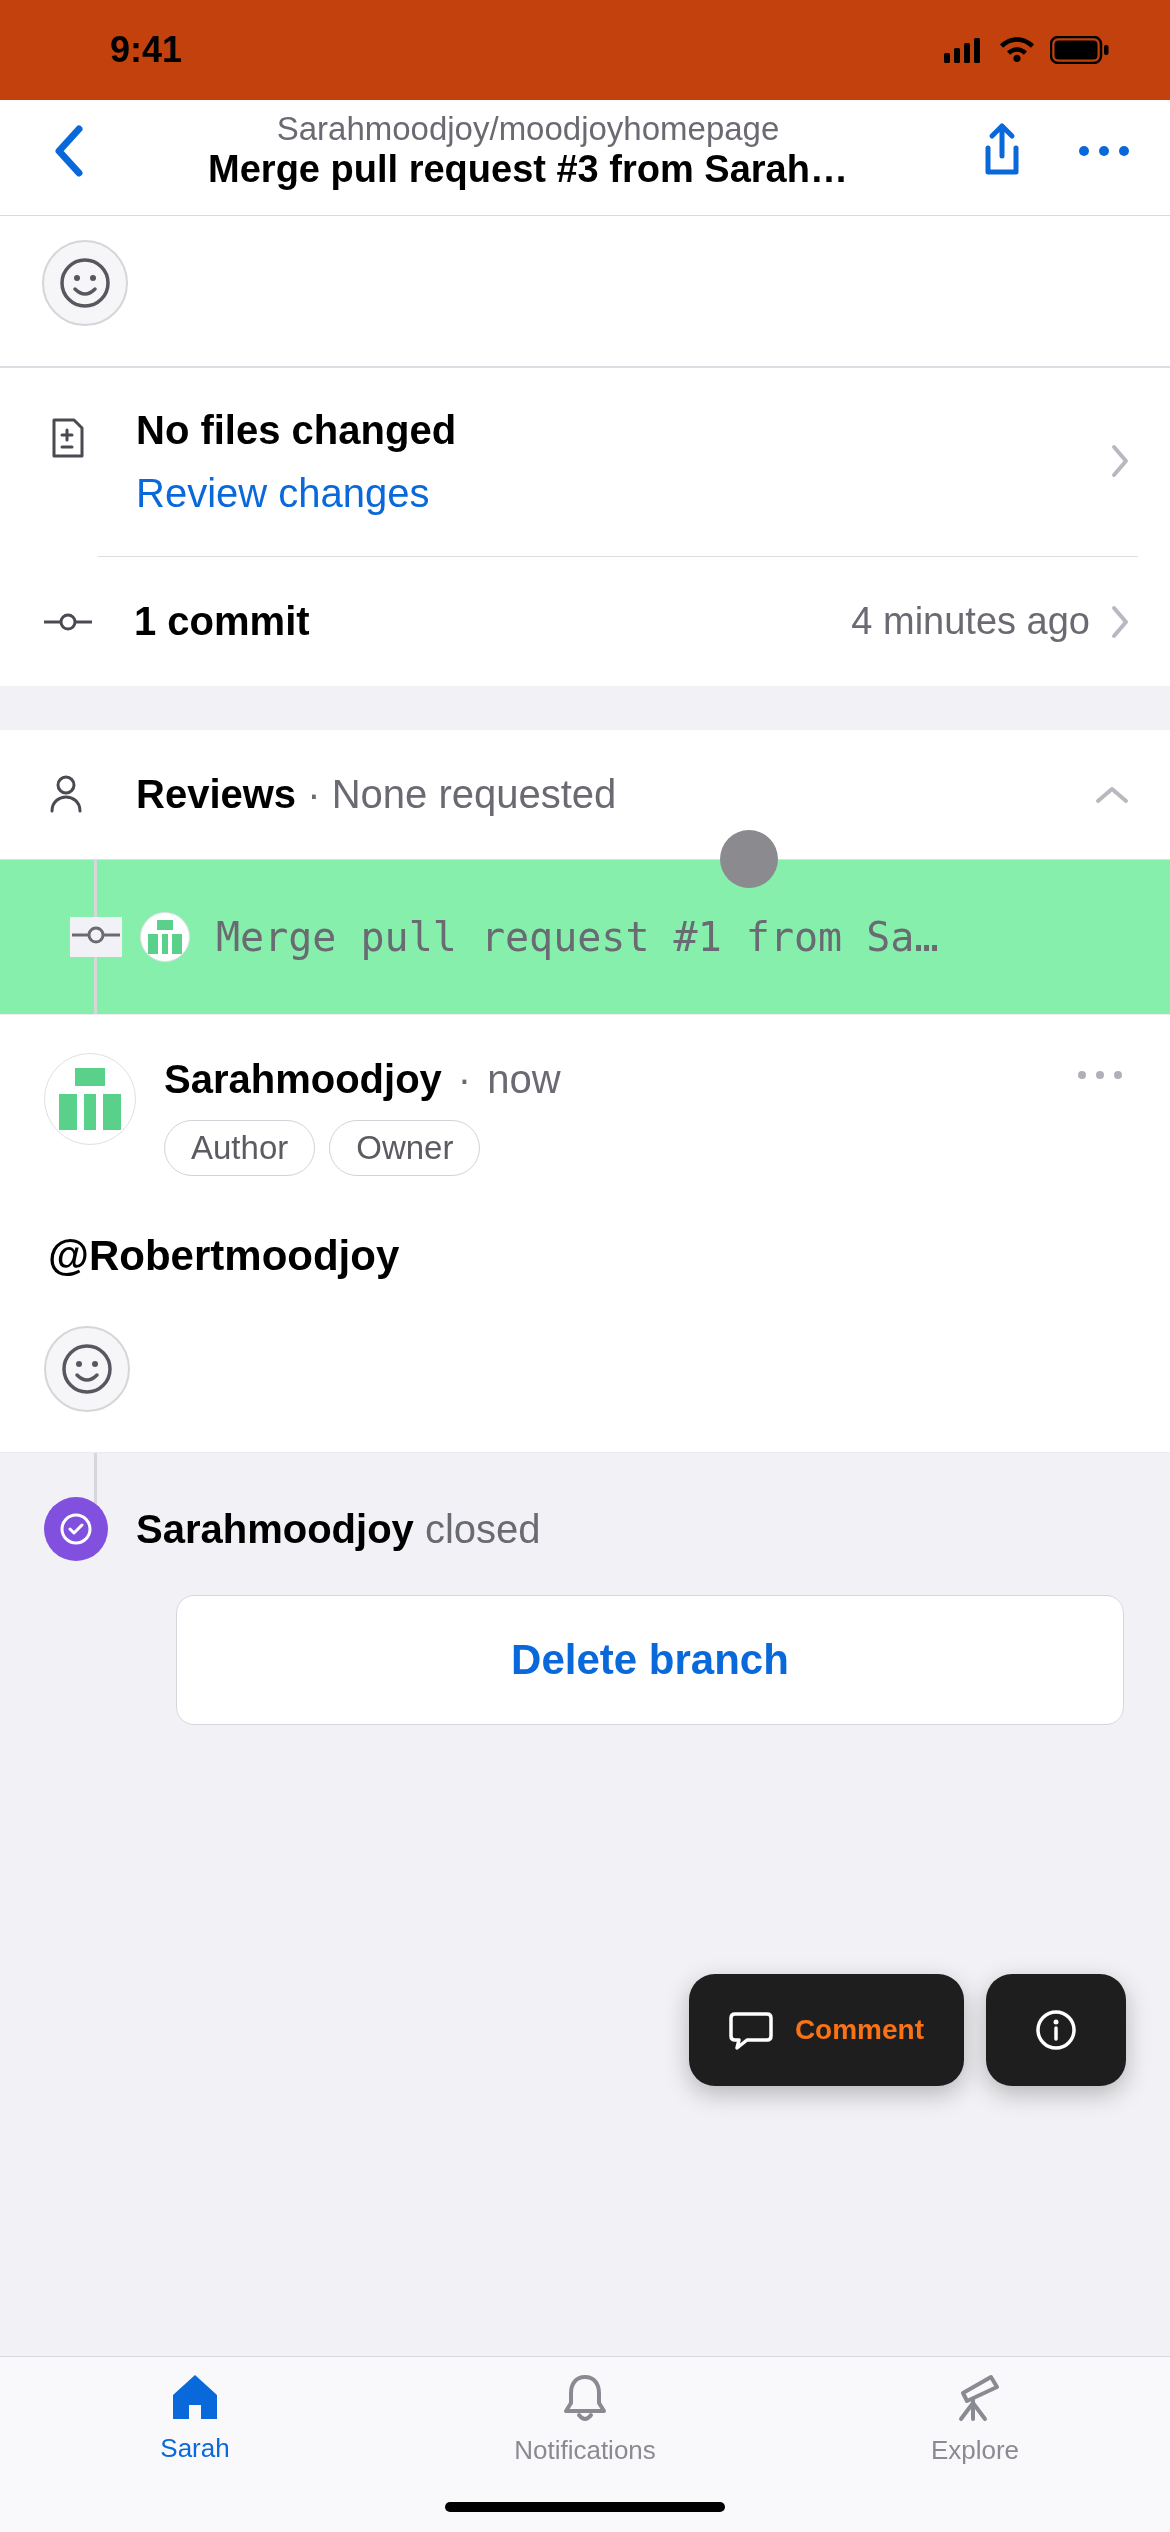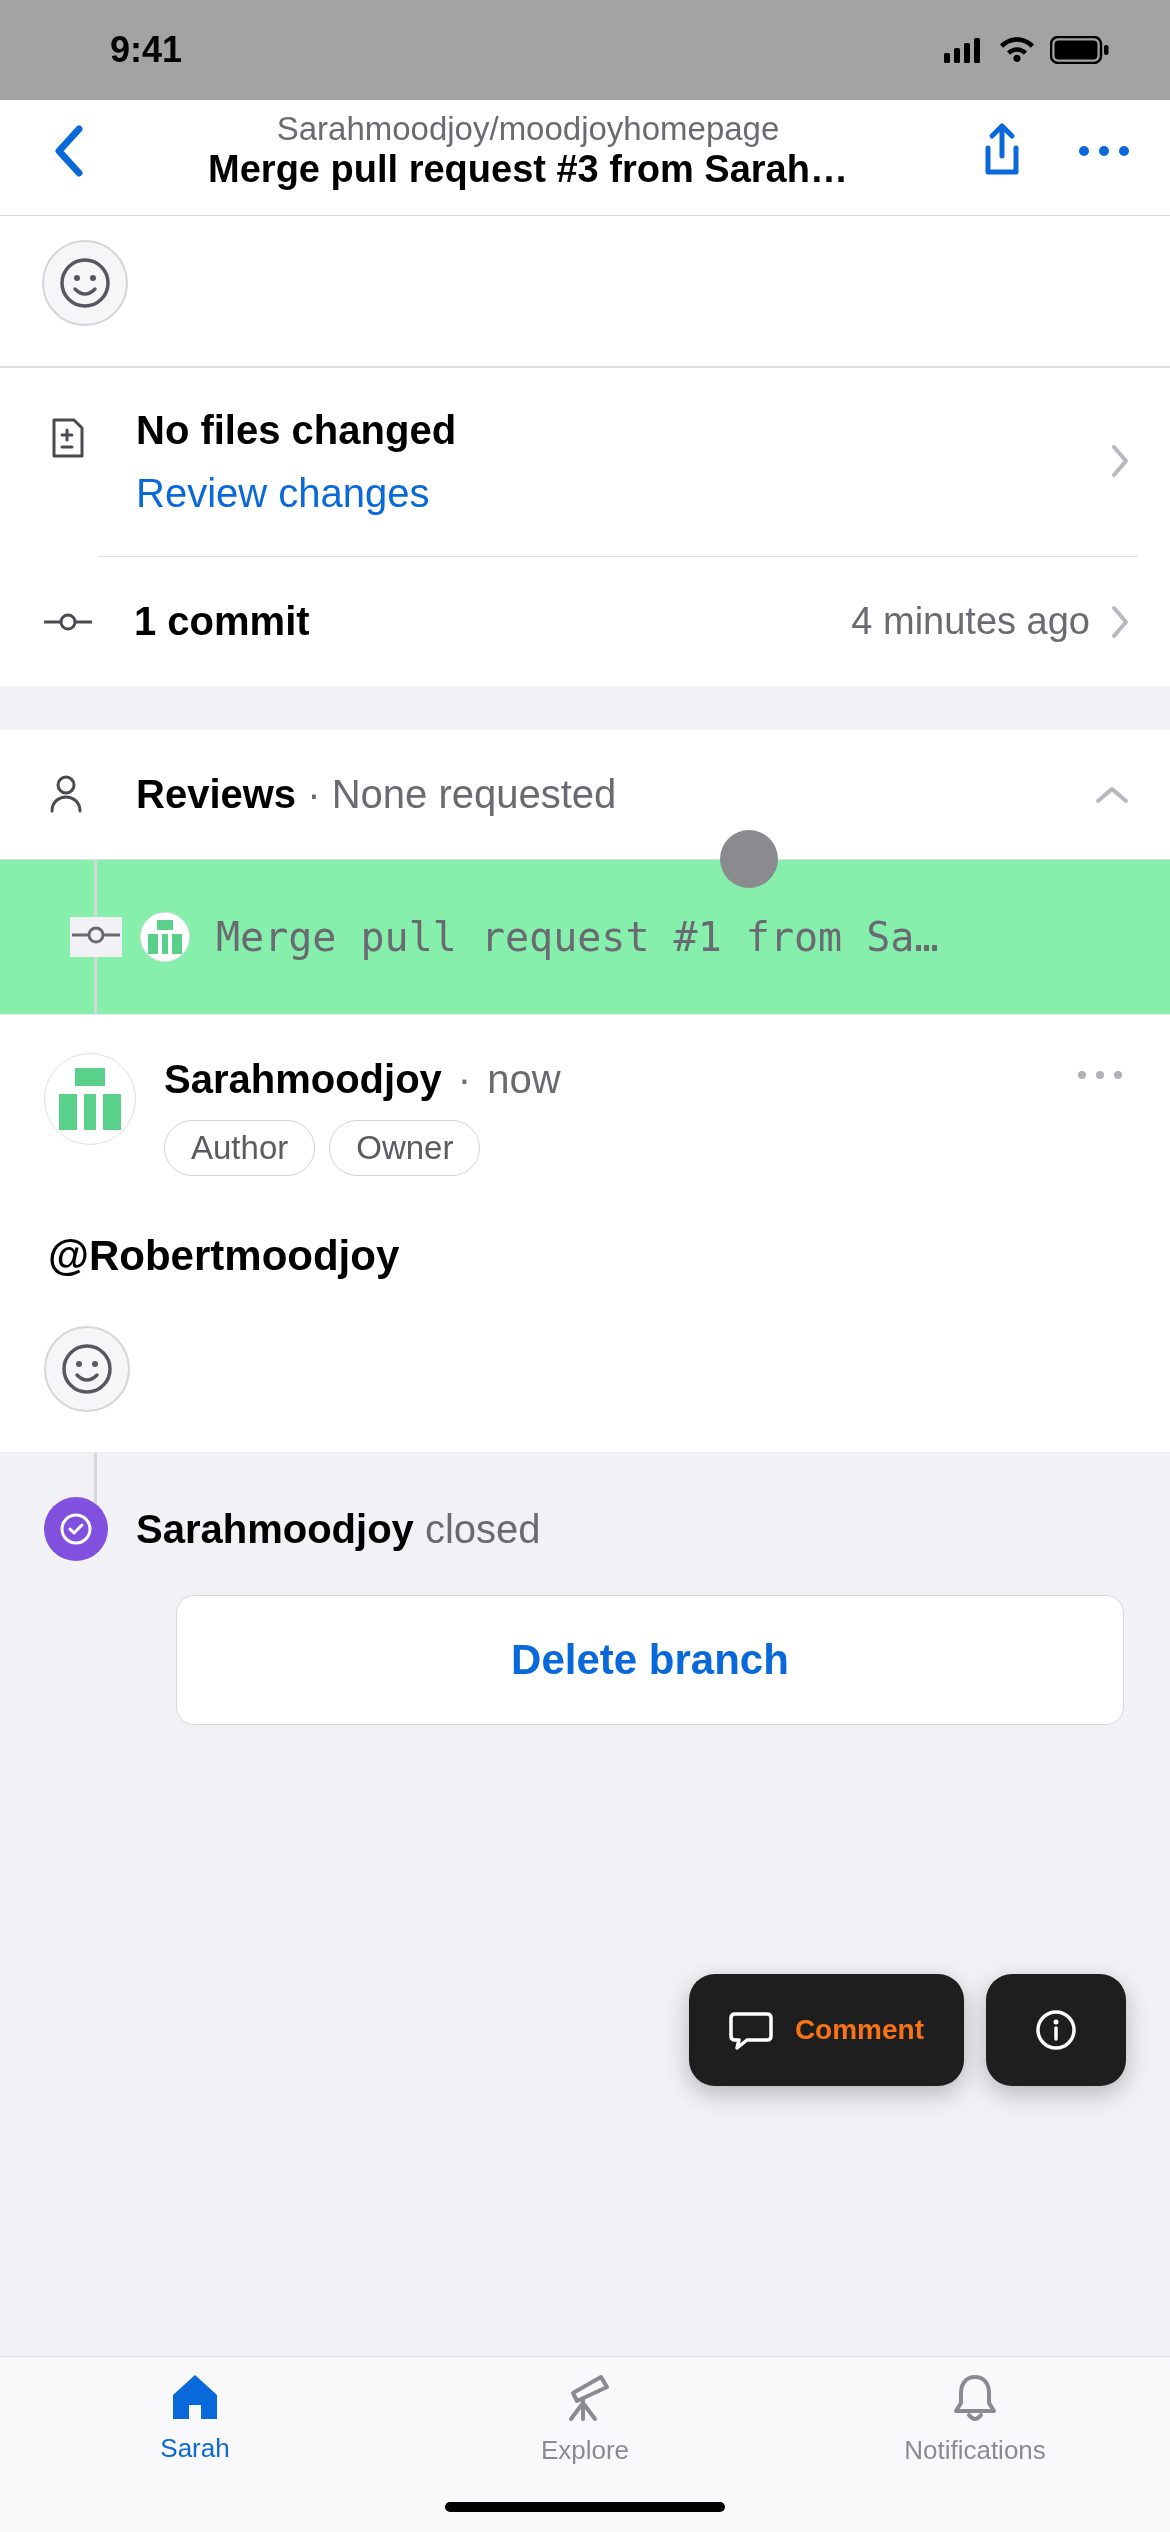--- a/index.html
+++ b/index.html
@@ -1,20 +1,20 @@
 <!DOCTYPE html>
 <html><head>
 <meta charset="utf-8">
 <style>
   * { box-sizing: border-box; margin: 0; padding: 0; }
   html, body { width: 1170px; height: 2532px; font-family: -apple-system, BlinkMacSystemFont, "Segoe UI", Helvetica, Arial, sans-serif; background: #f2f2f6; overflow: hidden; }
   .screen { width: 1170px; height: 2532px; display: flex; flex-direction: column; background: #f2f2f6; }
 
   
-  .status-bar { height: 100px; display: flex; align-items: center; justify-content: space-between; padding: 0 60px 0 110px; background: #a3a3a3;}
+  .status-bar { height: 100px; display: flex; align-items: center; justify-content: space-between; padding: 0 60px 0 110px; background: #c2410c;}
   .status-time { font-size: 36px; font-weight: 700; }
   .status-right { display: flex; align-items: center; gap: 14px; }
   .status-right svg { display:block; }
 
   
   .nav-header { display:flex; align-items:center; background:#fff; padding: 10px 38px 24px; gap: 20px; border-bottom:1px solid #d9d9de;}
   .nav-back { width:60px; display:flex; align-items:center; justify-content:center; }
   .nav-title-block { flex:1; display:flex; flex-direction:column; align-items:center; overflow:hidden; }
   .nav-subtitle { color:#6a6a72; font-size:33px; font-weight:500; white-space:nowrap; overflow:hidden; text-overflow:ellipsis; max-width:100%;}
   .nav-title { font-size:38px; font-weight:700; color:#000; white-space:nowrap; overflow:hidden; text-overflow:ellipsis; max-width:100%;}
@@ -340,31 +340,31 @@
   </div>
 
   <div class="tabbar">
     <div class="tab active">
       <svg width="56" height="52" viewBox="0 0 56 52">
           <path d="M28 4 L50 24 L50 48 L34 48 L34 34 L22 34 L22 48 L6 48 L6 24 Z" fill="#0a69da"></path>
         </svg>
       <div class="tab-label">Sarah</div>
     </div>
     <div class="tab">
+      <svg width="50" height="54" viewBox="0 0 50 54">
+          <path d="M25 6 C15 6 11 14 11 22 L11 32 L6 40 L44 40 L39 32 L39 22 C39 14 35 6 25 6 Z" fill="none" stroke="#8a8a92" stroke-width="4" stroke-linejoin="round"></path>
+          <path d="M19 44 Q25 52 31 44" fill="none" stroke="#8a8a92" stroke-width="4" stroke-linecap="round"></path>
+        </svg>
+      <div class="tab-label">Notifications</div>
+    </div>
+    <div class="tab">
       <svg width="56" height="54" viewBox="0 0 56 54">
           <path d="M44 6 L50 16 L20 30 L16 22 Z" fill="none" stroke="#8a8a92" stroke-width="4" stroke-linejoin="round"></path>
           <line x1="26" y1="28" x2="26" y2="48" stroke="#8a8a92" stroke-width="4" stroke-linecap="round"></line>
           <line x1="26" y1="32" x2="14" y2="48" stroke="#8a8a92" stroke-width="4" stroke-linecap="round"></line>
           <line x1="26" y1="32" x2="38" y2="48" stroke="#8a8a92" stroke-width="4" stroke-linecap="round"></line>
         </svg>
       <div class="tab-label">Explore</div>
     </div>
-    <div class="tab">
-      <svg width="50" height="54" viewBox="0 0 50 54">
-          <path d="M25 6 C15 6 11 14 11 22 L11 32 L6 40 L44 40 L39 32 L39 22 C39 14 35 6 25 6 Z" fill="none" stroke="#8a8a92" stroke-width="4" stroke-linejoin="round"></path>
-          <path d="M19 44 Q25 52 31 44" fill="none" stroke="#8a8a92" stroke-width="4" stroke-linecap="round"></path>
-        </svg>
-      <div class="tab-label">Notifications</div>
-    </div>
   </div>
 
   <div class="home-ind"></div>
 </div>
 
 </body></html>

